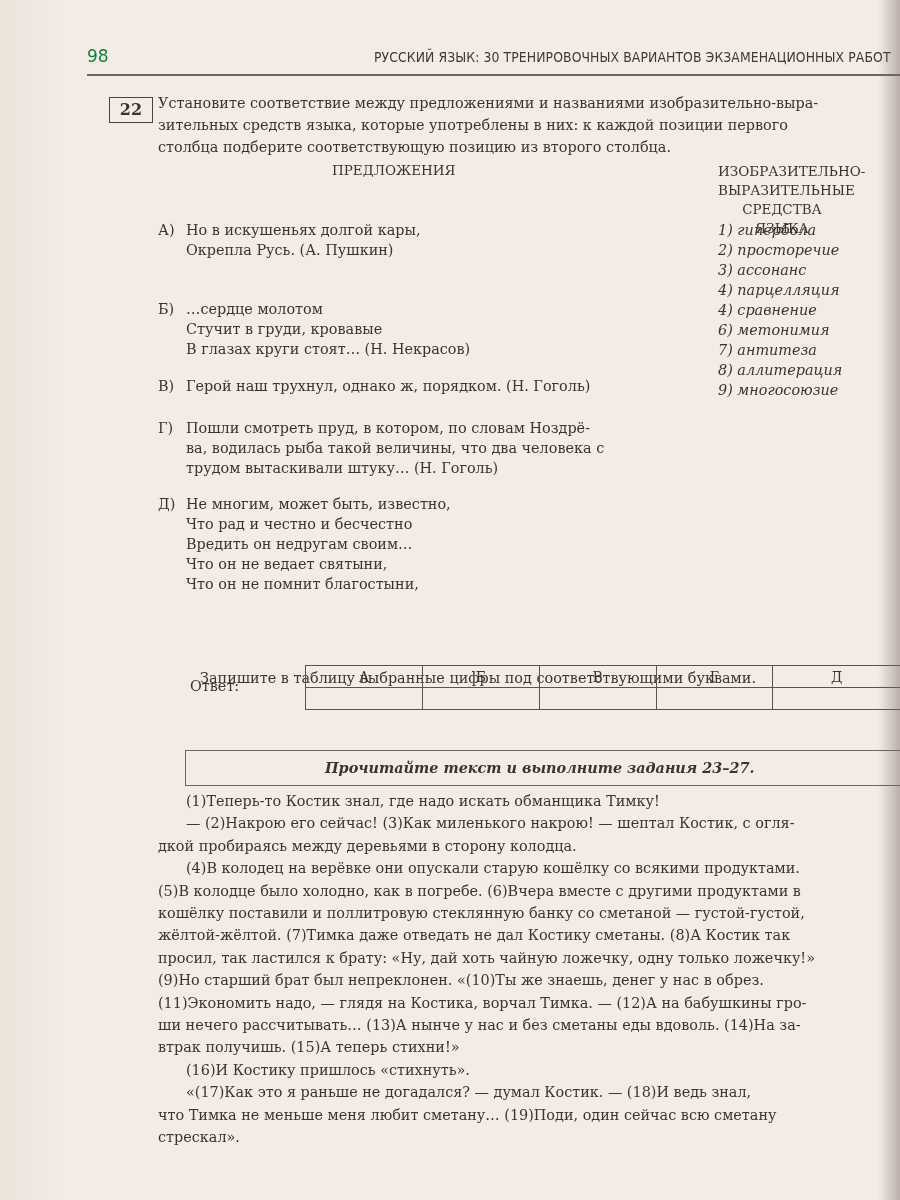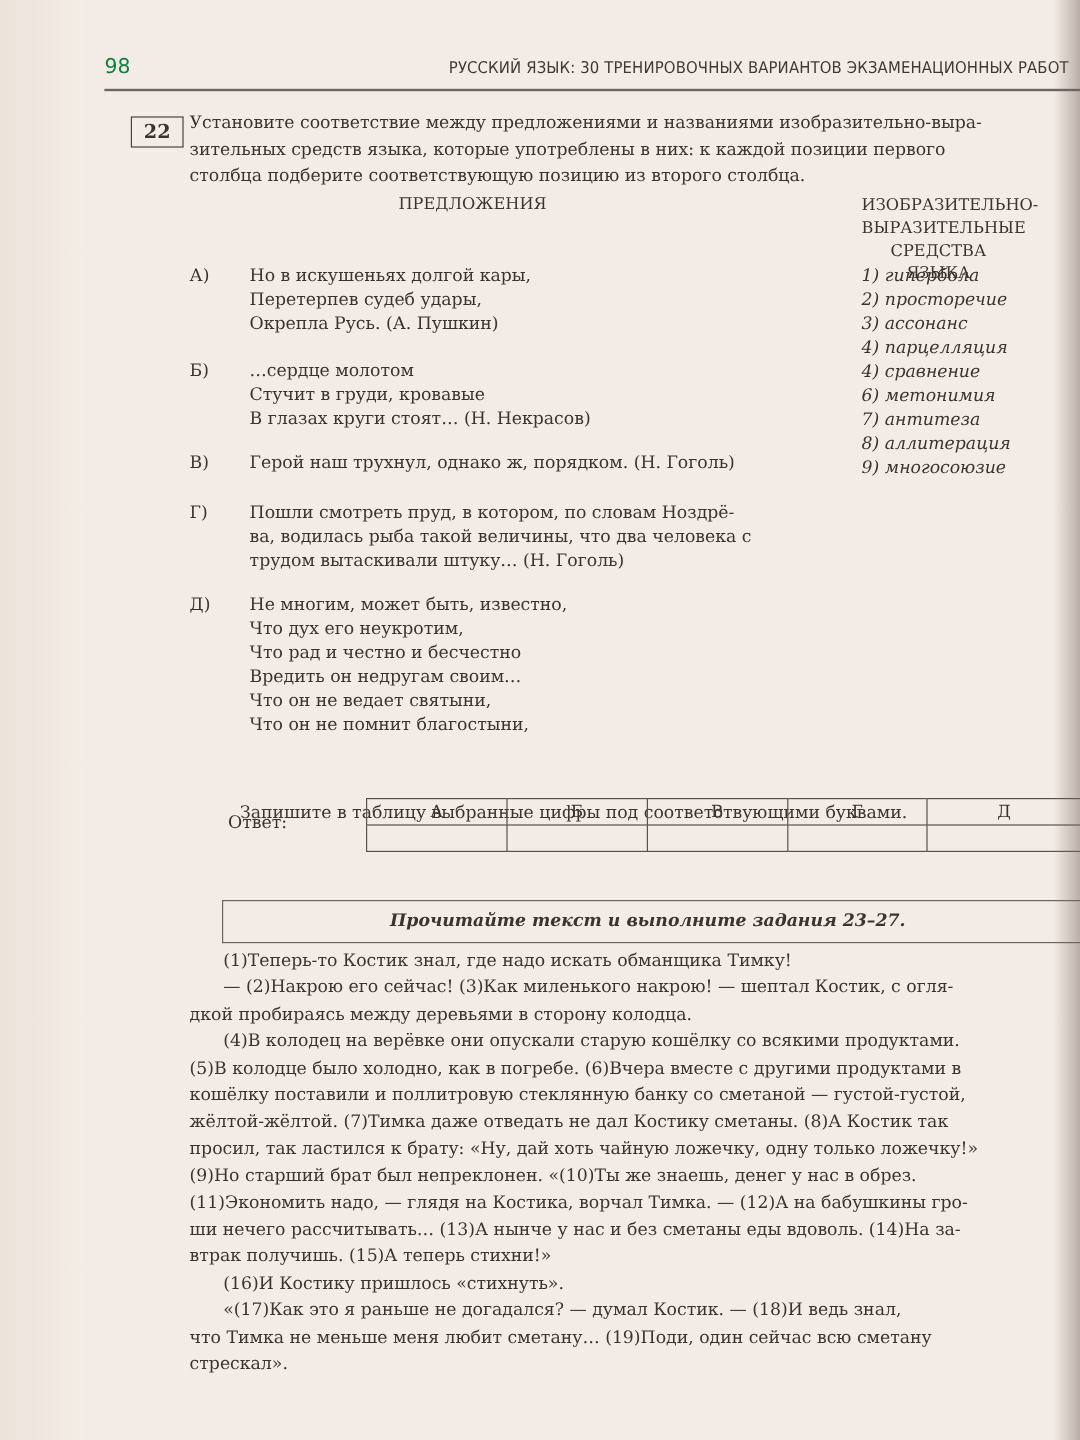--- a/index.html
+++ b/index.html
@@ -98,21 +98,21 @@
     }
     .sent .letter {
       position: absolute;
       left: 0;
       width: 28px;
     }
     .sent .lines {
       position: absolute;
       left: 28px;
     }
-    .sent .lines div { white-space: nowrap; margin-left: 22px; }
+    .sent .lines div { white-space: nowrap; }
     .means {
       position: absolute;
       left: 718px; top: 220px;
       font-size: 14.4px;
       line-height: 20px;
       font-style: italic;
     }
     .means div { white-space: nowrap; }
     .fill-instr {
       position: absolute;
@@ -190,21 +190,20 @@
   <div>ИЗОБРАЗИТЕЛЬНО-</div>
   <div>ВЫРАЗИТЕЛЬНЫЕ</div>
   <div>СРЕДСТВА ЯЗЫКА</div>
 </div>
 
 <div class="sentences">
   <div class="sent" style="top:0px;">
     <span class="letter">А)</span>
     <div class="lines">
       <div>Но в искушеньях долгой кары,</div>
-      <div>Перетерпев судеб удары,</div>
       <div>Окрепла Русь. (А. Пушкин)</div>
     </div>
   </div>
   <div class="sent" style="top:79px;">
     <span class="letter">Б)</span>
     <div class="lines">
       <div>…сердце молотом</div>
       <div>Стучит в груди, кровавые</div>
       <div>В глазах круги стоят… (Н. Некрасов)</div>
     </div>
@@ -220,21 +219,20 @@
     <div class="lines">
       <div>Пошли смотреть пруд, в котором, по словам Ноздрё-</div>
       <div>ва, водилась рыба такой величины, что два человека с</div>
       <div>трудом вытаскивали штуку… (Н. Гоголь)</div>
     </div>
   </div>
   <div class="sent" style="top:274px;">
     <span class="letter">Д)</span>
     <div class="lines">
       <div>Не многим, может быть, известно,</div>
-      <div>Что дух его неукротим,</div>
       <div>Что рад и честно и бесчестно</div>
       <div>Вредить он недругам своим…</div>
       <div>Что он не ведает святыни,</div>
       <div>Что он не помнит благостыни,</div>
     </div>
   </div>
 </div>
 
 <div class="means">
   <div>1) гипербола</div>

